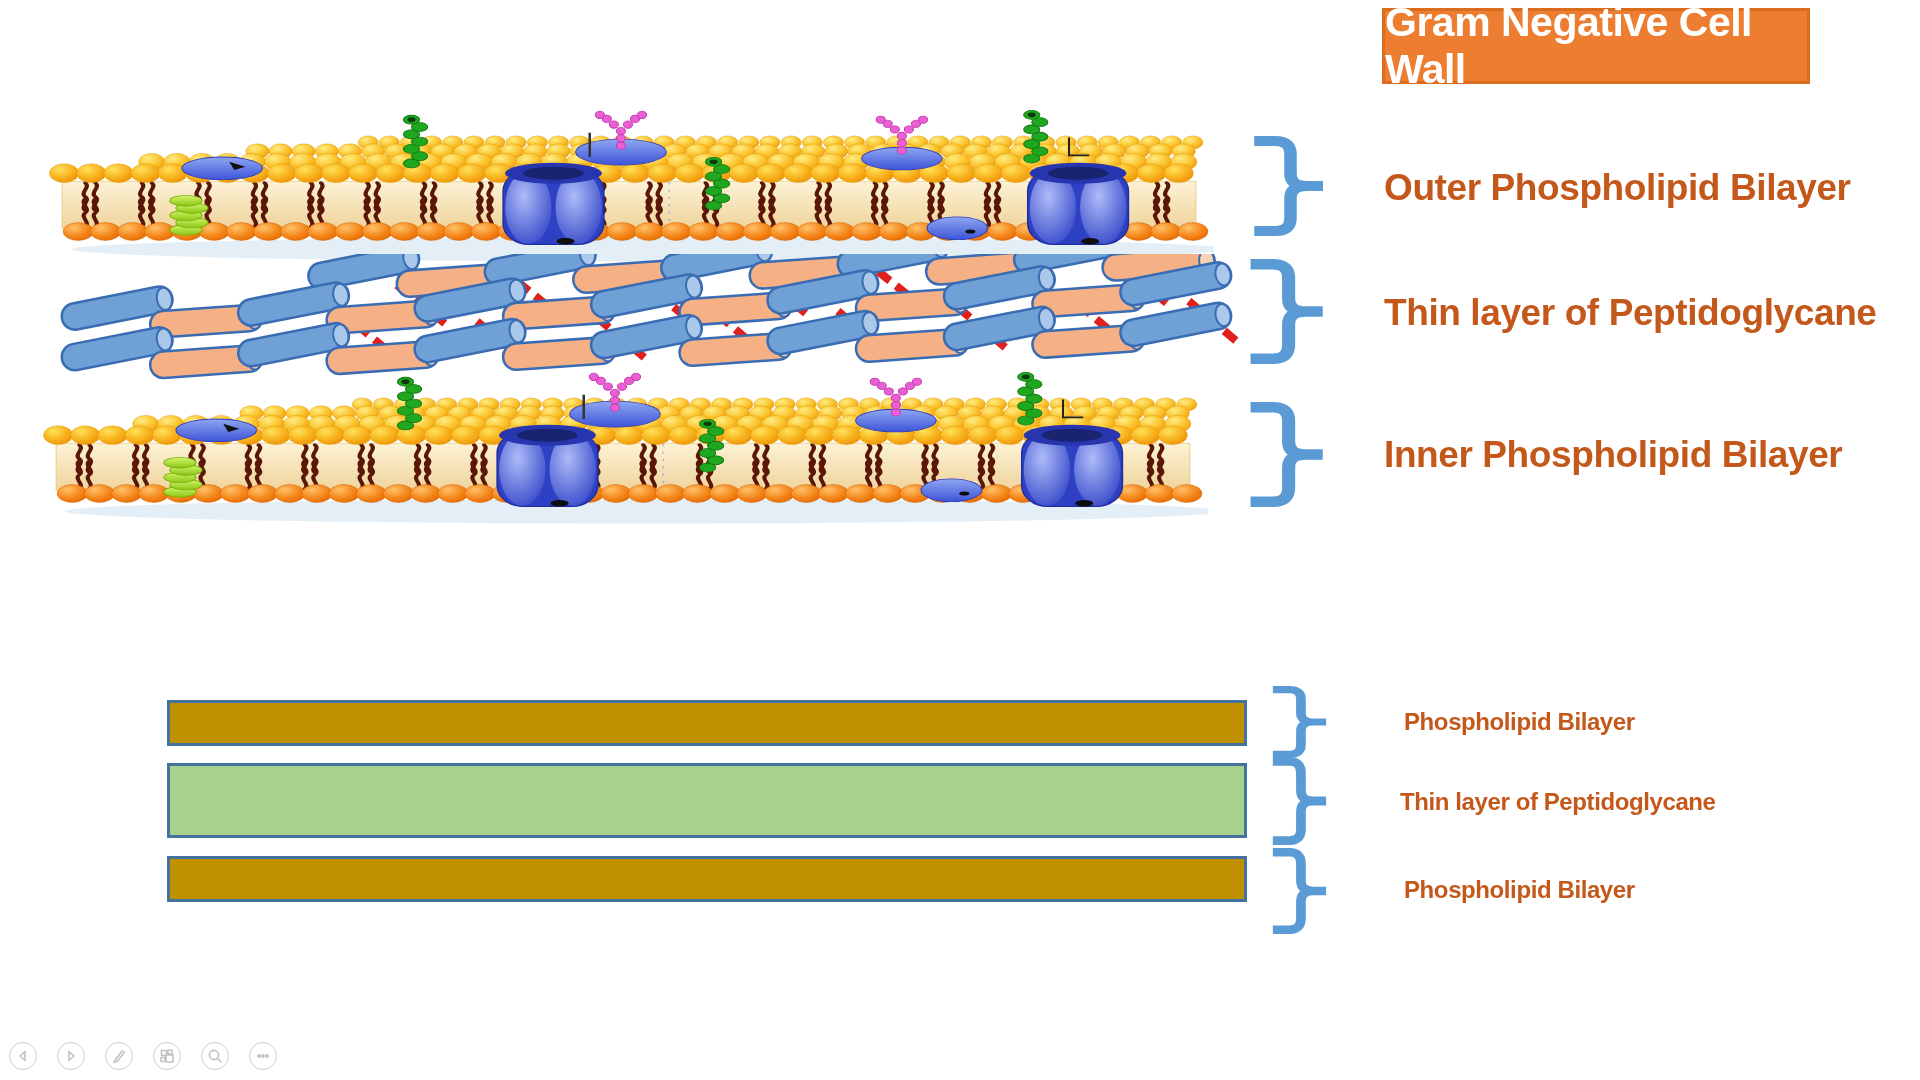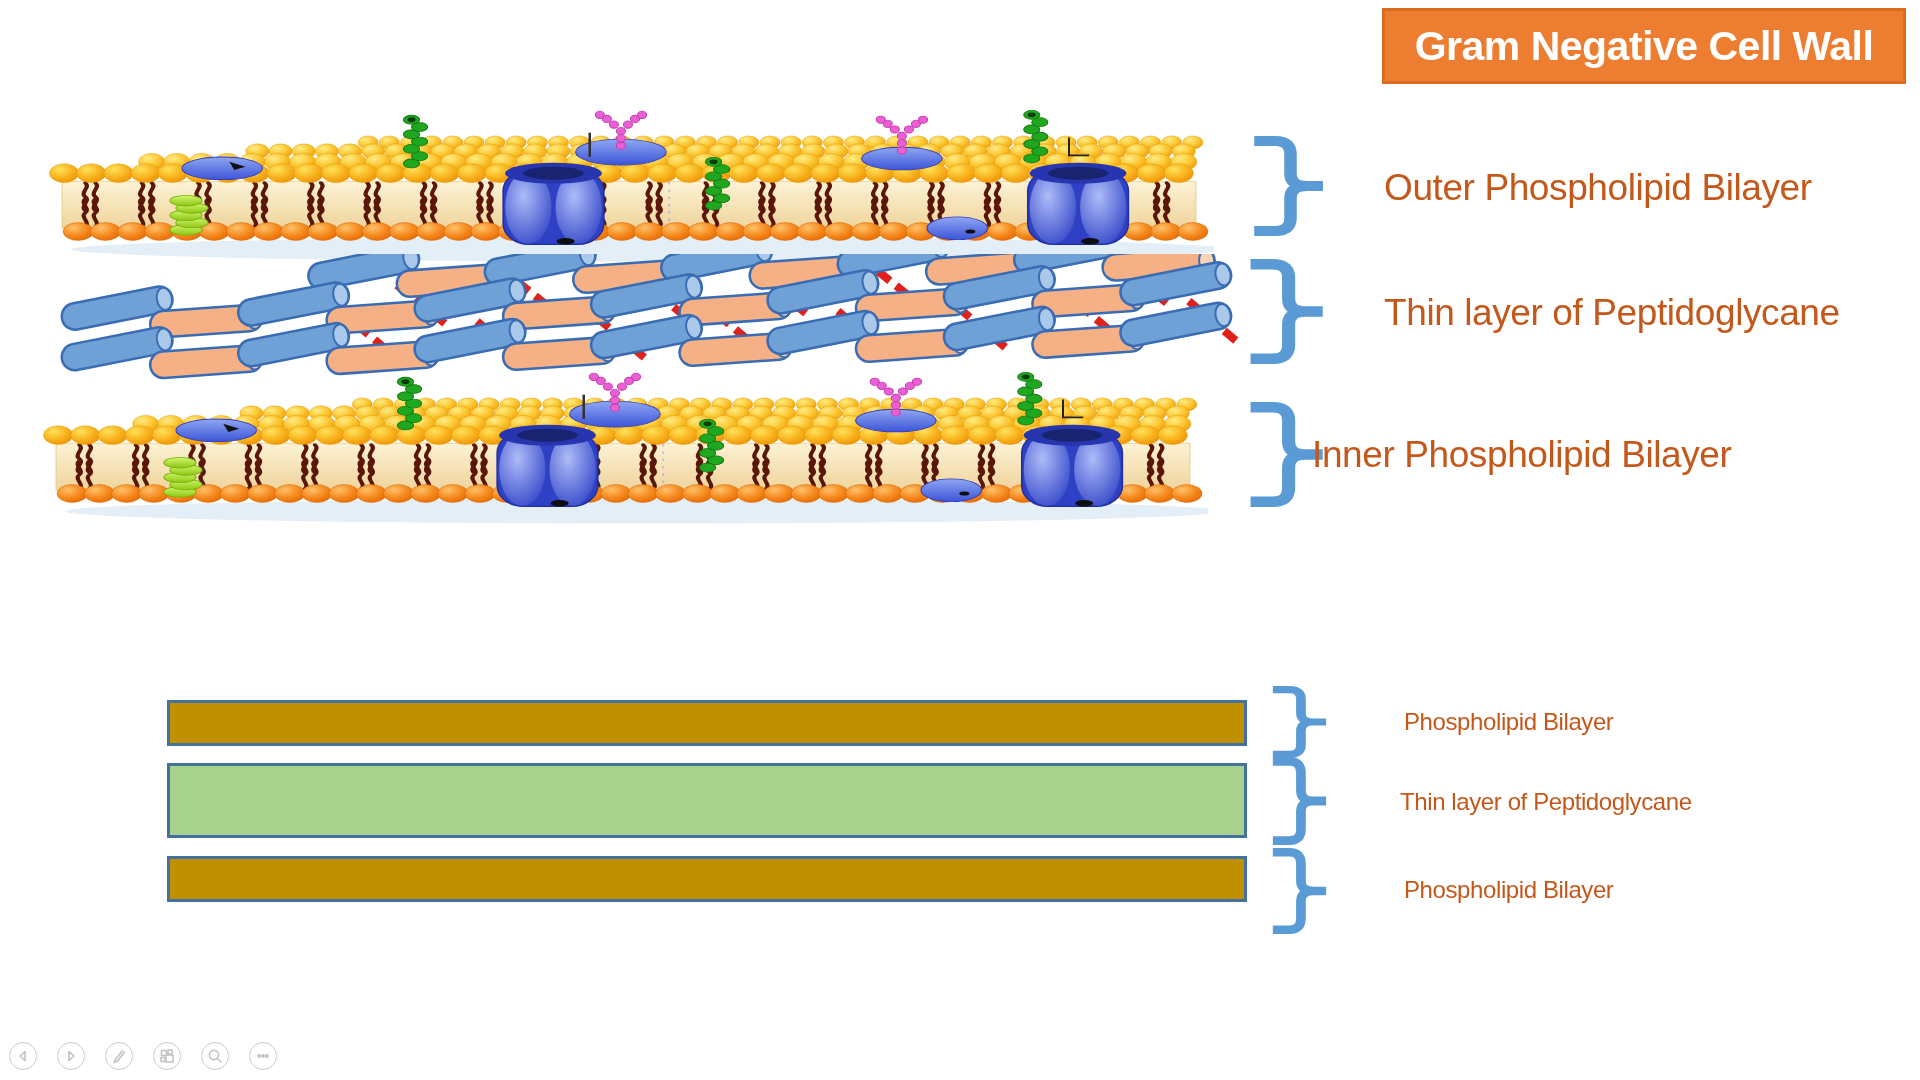--- a/index.html
+++ b/index.html
@@ -1,29 +1,29 @@
 <!DOCTYPE html>
 <html><head>
 <meta charset="utf-8">
 <style>
   html,body{margin:0;padding:0;background:#ffffff;}
   #stage{position:relative;width:1920px;height:1080px;background:#ffffff;overflow:hidden;
          font-family:"Liberation Sans", sans-serif;}
 
   
-  .title-box{position:absolute;left:1382px;top:8px;width:524px;height:76px;
+  .title-box{position:absolute;left:1382px;top:8px;width:428px;height:76px;
     box-sizing:border-box;border:3px solid #DB6C1D;
     display:flex;align-items:center;justify-content:center;
     font-size:41px;font-weight:bold;letter-spacing:-0.5px;}
 
   
   .illus{position:absolute;}
 
   
-  .lbl{position:absolute;font-weight:normal;white-space:nowrap;letter-spacing:-0.4px;}
+  .lbl{position:absolute;font-weight:bold;white-space:nowrap;letter-spacing:-0.4px;}
   .lbl-top{font-size:37px;line-height:44px;}
   .lbl-bot{font-size:24px;line-height:44px;}
 
   
   .bar{position:absolute;box-sizing:border-box;border:3px solid #44729E;}
 
   
   .brace{position:absolute;}
   .brace path{fill:none;stroke-width:10;stroke-linecap:butt;stroke-linejoin:miter;}
 
@@ -971,21 +971,21 @@
     </svg>
   <svg class="brace js-brace" style="left:1244px;top:259px" width="84" height="105" viewBox="0 0 64 100" preserveAspectRatio="none">
       <path d="M5 5 L22 5 Q34 5 34 18 L34 38 Q34 50 47 50 L60 50 M5 95 L22 95 Q34 95 34 82 L34 62 Q34 50 47 50" stroke="#5B9BD5"></path>
     </svg>
   <svg class="brace js-brace" style="left:1244px;top:402px" width="84" height="105" viewBox="0 0 64 100" preserveAspectRatio="none">
       <path d="M5 5 L22 5 Q34 5 34 18 L34 38 Q34 50 47 50 L60 50 M5 95 L22 95 Q34 95 34 82 L34 62 Q34 50 47 50" stroke="#5B9BD5"></path>
     </svg>
 
   <div class="lbl lbl-top" style="left: 1384px; top: 166px; color: rgb(196, 88, 26);">Outer Phospholipid Bilayer</div>
   <div class="lbl lbl-top" style="left: 1384px; top: 291px; color: rgb(196, 88, 26);">Thin layer of Peptidoglycane</div>
-  <div class="lbl lbl-top" style="left: 1312px; top: 433px; color: rgb(196, 88, 26);">Inner Phospholipid Bilayer</div>
+  <div class="lbl lbl-top" style="left: 1384px; top: 433px; color: rgb(196, 88, 26);">Inner Phospholipid Bilayer</div>
 
   <div class="bar" style="left: 167px; top: 700px; width: 1080px; height: 46px; background-color: rgb(191, 144, 0);"></div>
   <div class="bar" style="left: 167px; top: 763px; width: 1080px; height: 75px; background-color: rgb(169, 209, 142);"></div>
   <div class="bar" style="left: 167px; top: 856px; width: 1080px; height: 46px; background-color: rgb(191, 144, 0);"></div>
 
   <svg class="brace js-brace" style="left:1268px;top:686px" width="62" height="72" viewBox="0 0 64 100" preserveAspectRatio="none">
       <path d="M5 5 L22 5 Q34 5 34 18 L34 38 Q34 50 47 50 L60 50 M5 95 L22 95 Q34 95 34 82 L34 62 Q34 50 47 50" stroke="#5B9BD5"></path>
     </svg>
   <svg class="brace js-brace" style="left:1268px;top:757px" width="62" height="88" viewBox="0 0 64 100" preserveAspectRatio="none">
       <path d="M5 5 L22 5 Q34 5 34 18 L34 38 Q34 50 47 50 L60 50 M5 95 L22 95 Q34 95 34 82 L34 62 Q34 50 47 50" stroke="#5B9BD5"></path>

